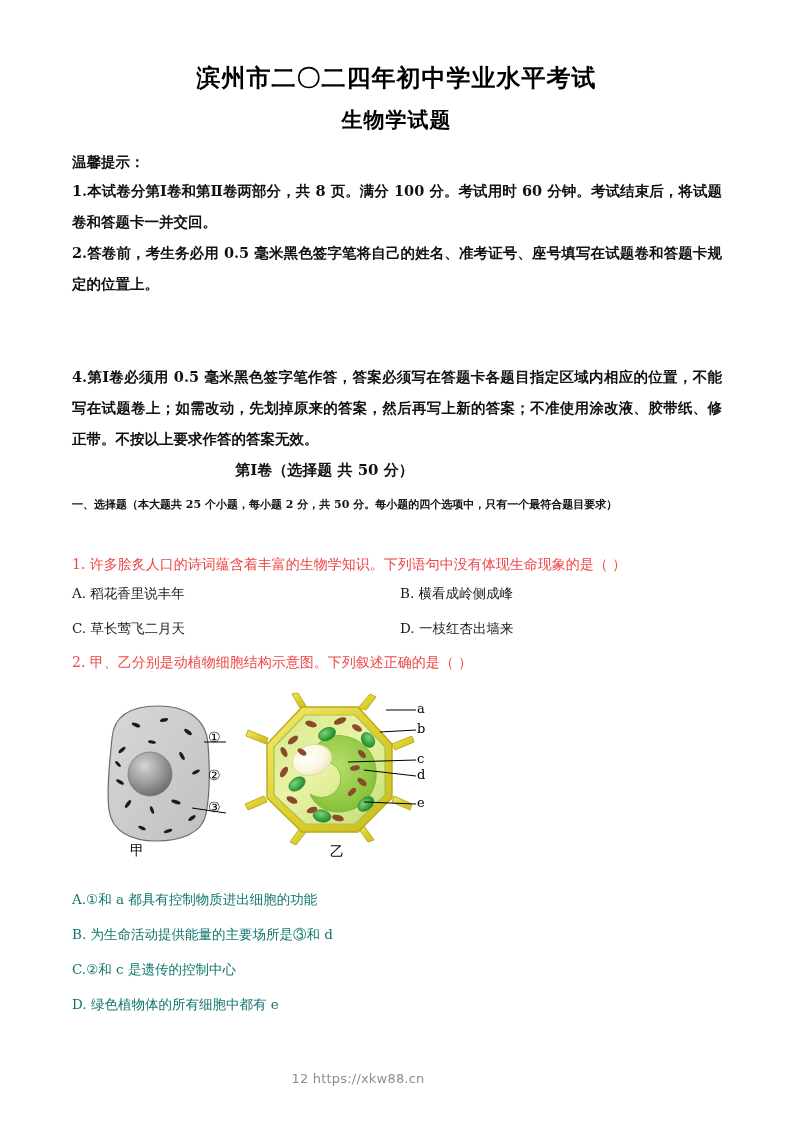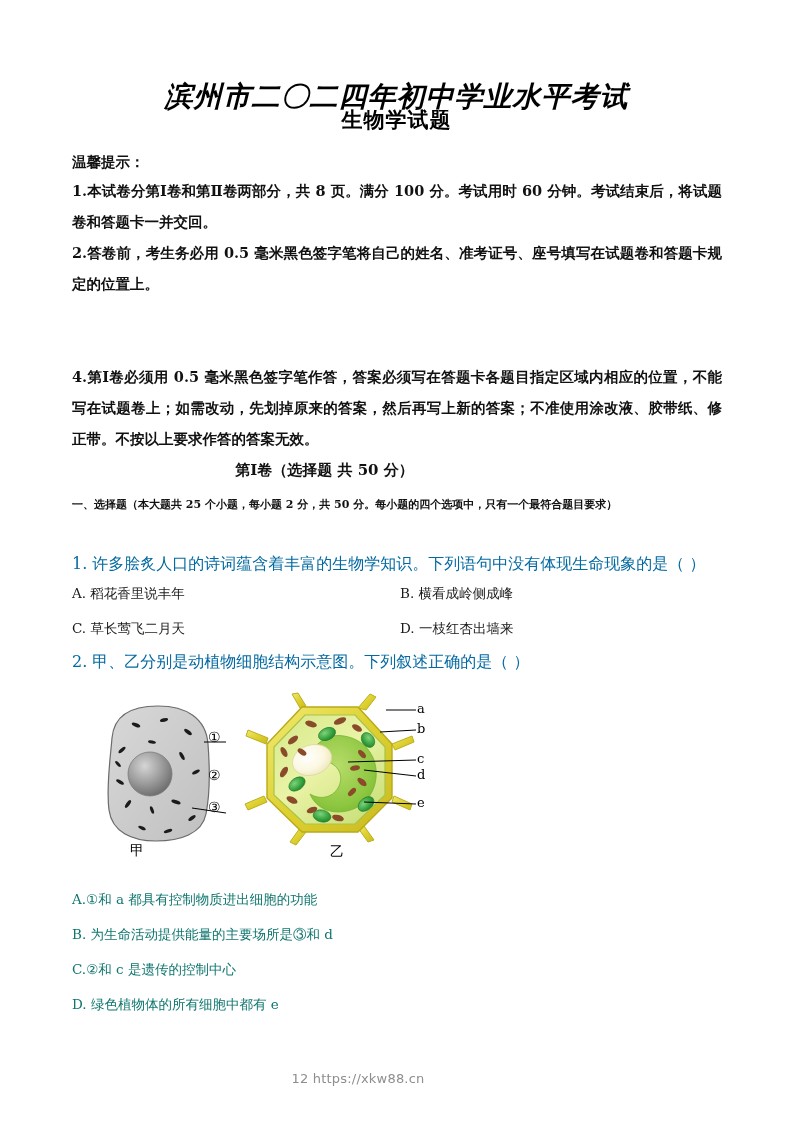--- a/index.html
+++ b/index.html
@@ -25,24 +25,23 @@
   
   .doc-title {
     position: absolute;
     left: 0;
     width: 793px;
     text-align: center;
     font-weight: bold;
     color: #000;
   }
   #title-main {
-    top: 78px;
-    font-size: 28px;
+    top: 62px;
+    font-size: 24px;
     letter-spacing: 1px;
-    font-style: italic;
   }
   #title-sub {
     top: 106px;
     font-size: 21px;
     letter-spacing: 1px;
   }
 
   
   .block {
     position: absolute;
@@ -70,23 +69,23 @@
     font-weight: bold;
   }
   .sec-head {
     font-size: 11px;
     font-weight: bold;
     line-height: 31px;
     text-align: justify;
     text-justify: inter-ideograph;
   }
   .q-stem {
-    font-size: 16px;
+    font-size: 14px;
     line-height: 26px;
-    color: #0369a1;
+    color: #ef4444;
   }
   .opt-row {
     position: absolute;
     left: 72px;
     width: 660px;
     font-size: 13.5px;
     line-height: 24px;
     color: #1a1a1a;
   }
   .opt {

